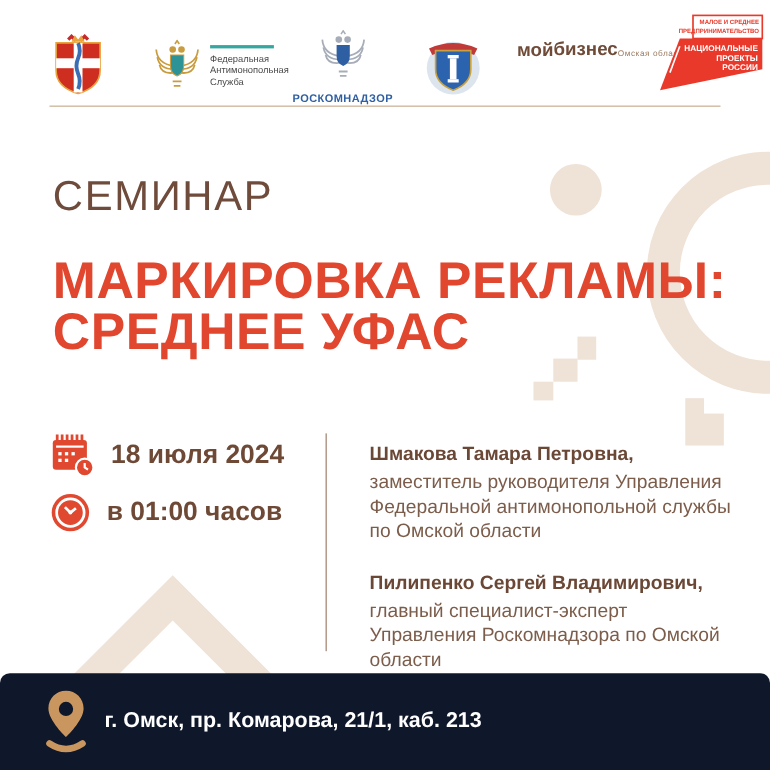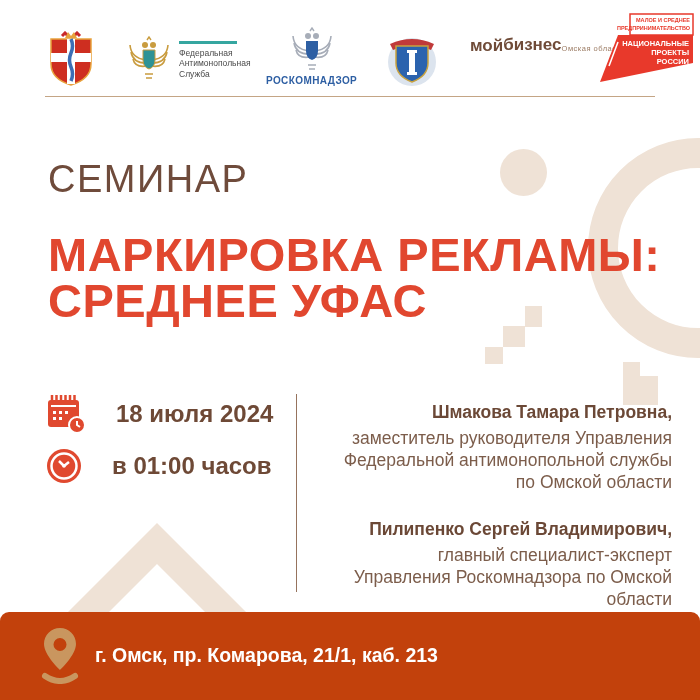--- a/index.html
+++ b/index.html
@@ -4,26 +4,26 @@
 <style>
   html,body{margin:0;padding:0;background:#ffffff;}
   .poster{
     position:relative;width:700px;height:700px;background:#ffffff;
     overflow:hidden;font-family:"Liberation Sans", sans-serif;
   }
   
   .logos{position:absolute;left:0;top:0;width:700px;height:100px;}
   .logo{position:absolute;}
   .logo-omsk-region{left:46px;top:31px;}
-  .logo-fas{left:126px;top:36px;display:flex;align-items:center;gap:7px;}
+  .logo-fas{left:138px;top:36px;display:flex;align-items:center;gap:7px;}
   .fas-caption{display:flex;flex-direction:column;}
   .fas-bar{width:58px;height:3px;background:#35A6A0;margin-bottom:4px;}
   .fas-line{font-size:8.5px;line-height:10.5px;color:#4A4A4A;}
   .logo-rkn{left:266px;top:27px;display:flex;flex-direction:column;align-items:center;}
-  .rkn-label{font-size:10px;font-weight:bold;color:#2E5FA3;letter-spacing:.4px;margin-top:2px;}
+  .rkn-label{font-size:10px;font-weight:bold;color:#2E5FA3;letter-spacing:.4px;margin-top:12px;}
   .logo-omsk-city{left:384px;top:30px;}
   .logo-moibiznes{left:470px;top:36px;display:flex;align-items:flex-start;gap:5px;}
   .mb-text{display:flex;flex-direction:row;align-items:flex-end;}
   .mb-w1{font-size:17px;font-weight:800;color:#6F4B38;line-height:15px;}
   .mb-w2{font-size:17px;font-weight:800;color:#6F4B38;line-height:17px;}
   .mb-region{font-size:7.5px;color:#9B7B63;letter-spacing:.5px;margin-top:3px;}
   .logo-natproject{left:592px;top:8px;}
   .header-line{position:absolute;left:45px;top:96px;width:610px;height:1px;background:#C4A585;}
   
   .decor{position:absolute;background:#EFE2D6;}
@@ -37,30 +37,30 @@
   .lsq-b{left:640px;top:376px;width:18px;height:29px;}
   .chevron{position:absolute;left:0;top:515px;}
   
   .kicker{position:absolute;left:48px;top:158px;font-size:38px;font-weight:400;
     color:#6F4B3B;letter-spacing:1.5px;}
   .title{position:absolute;left:48px;top:232px;margin:0;font-size:47px;line-height:46px;
     font-weight:700;color:#E1472F;letter-spacing:.5px;}
   .title span{display:block;}
   
   .when{position:absolute;left:46px;top:394px;width:240px;}
-  .when-row{display:flex;align-items:center;gap:30px;margin-bottom:14px;}
+  .when-row{display:flex;align-items:center;gap:15px;margin-bottom:14px;}
   .when-text{font-size:24px;font-weight:bold;color:#6E4936;}
   .v-divider{position:absolute;left:296px;top:394px;width:1px;height:198px;background:#96735D;}
   
   .speakers{position:absolute;left:336px;top:402px;width:336px;}
-  .speaker{margin-bottom:26px;text-align:right;}
+  .speaker{margin-bottom:26px;}
   .speaker-name{font-size:17.5px;font-weight:bold;color:#6B4836;margin-bottom:4px;}
   .speaker-role{font-size:17.5px;line-height:22px;color:#7C5D4B;}
   
-  .footer{position:absolute;left:0;top:612px;width:700px;height:88px;background:#c2410c;
+  .footer{position:absolute;left:0;top:612px;width:700px;height:88px;background:#0f172a;
     border-radius:9px 9px 0 0;}
   .pin{position:absolute;left:38px;top:14px;}
   .address{position:absolute;left:95px;top:32px;font-size:19.5px;font-weight:bold;color:#ffffff;}
   .reg{position:absolute;left:509px;top:17px;font-size:18px;line-height:25px;
     font-weight:bold;color:#ffffff;}
   .reg span{display:block;}
 </style>
 </head>
 <body>
 

